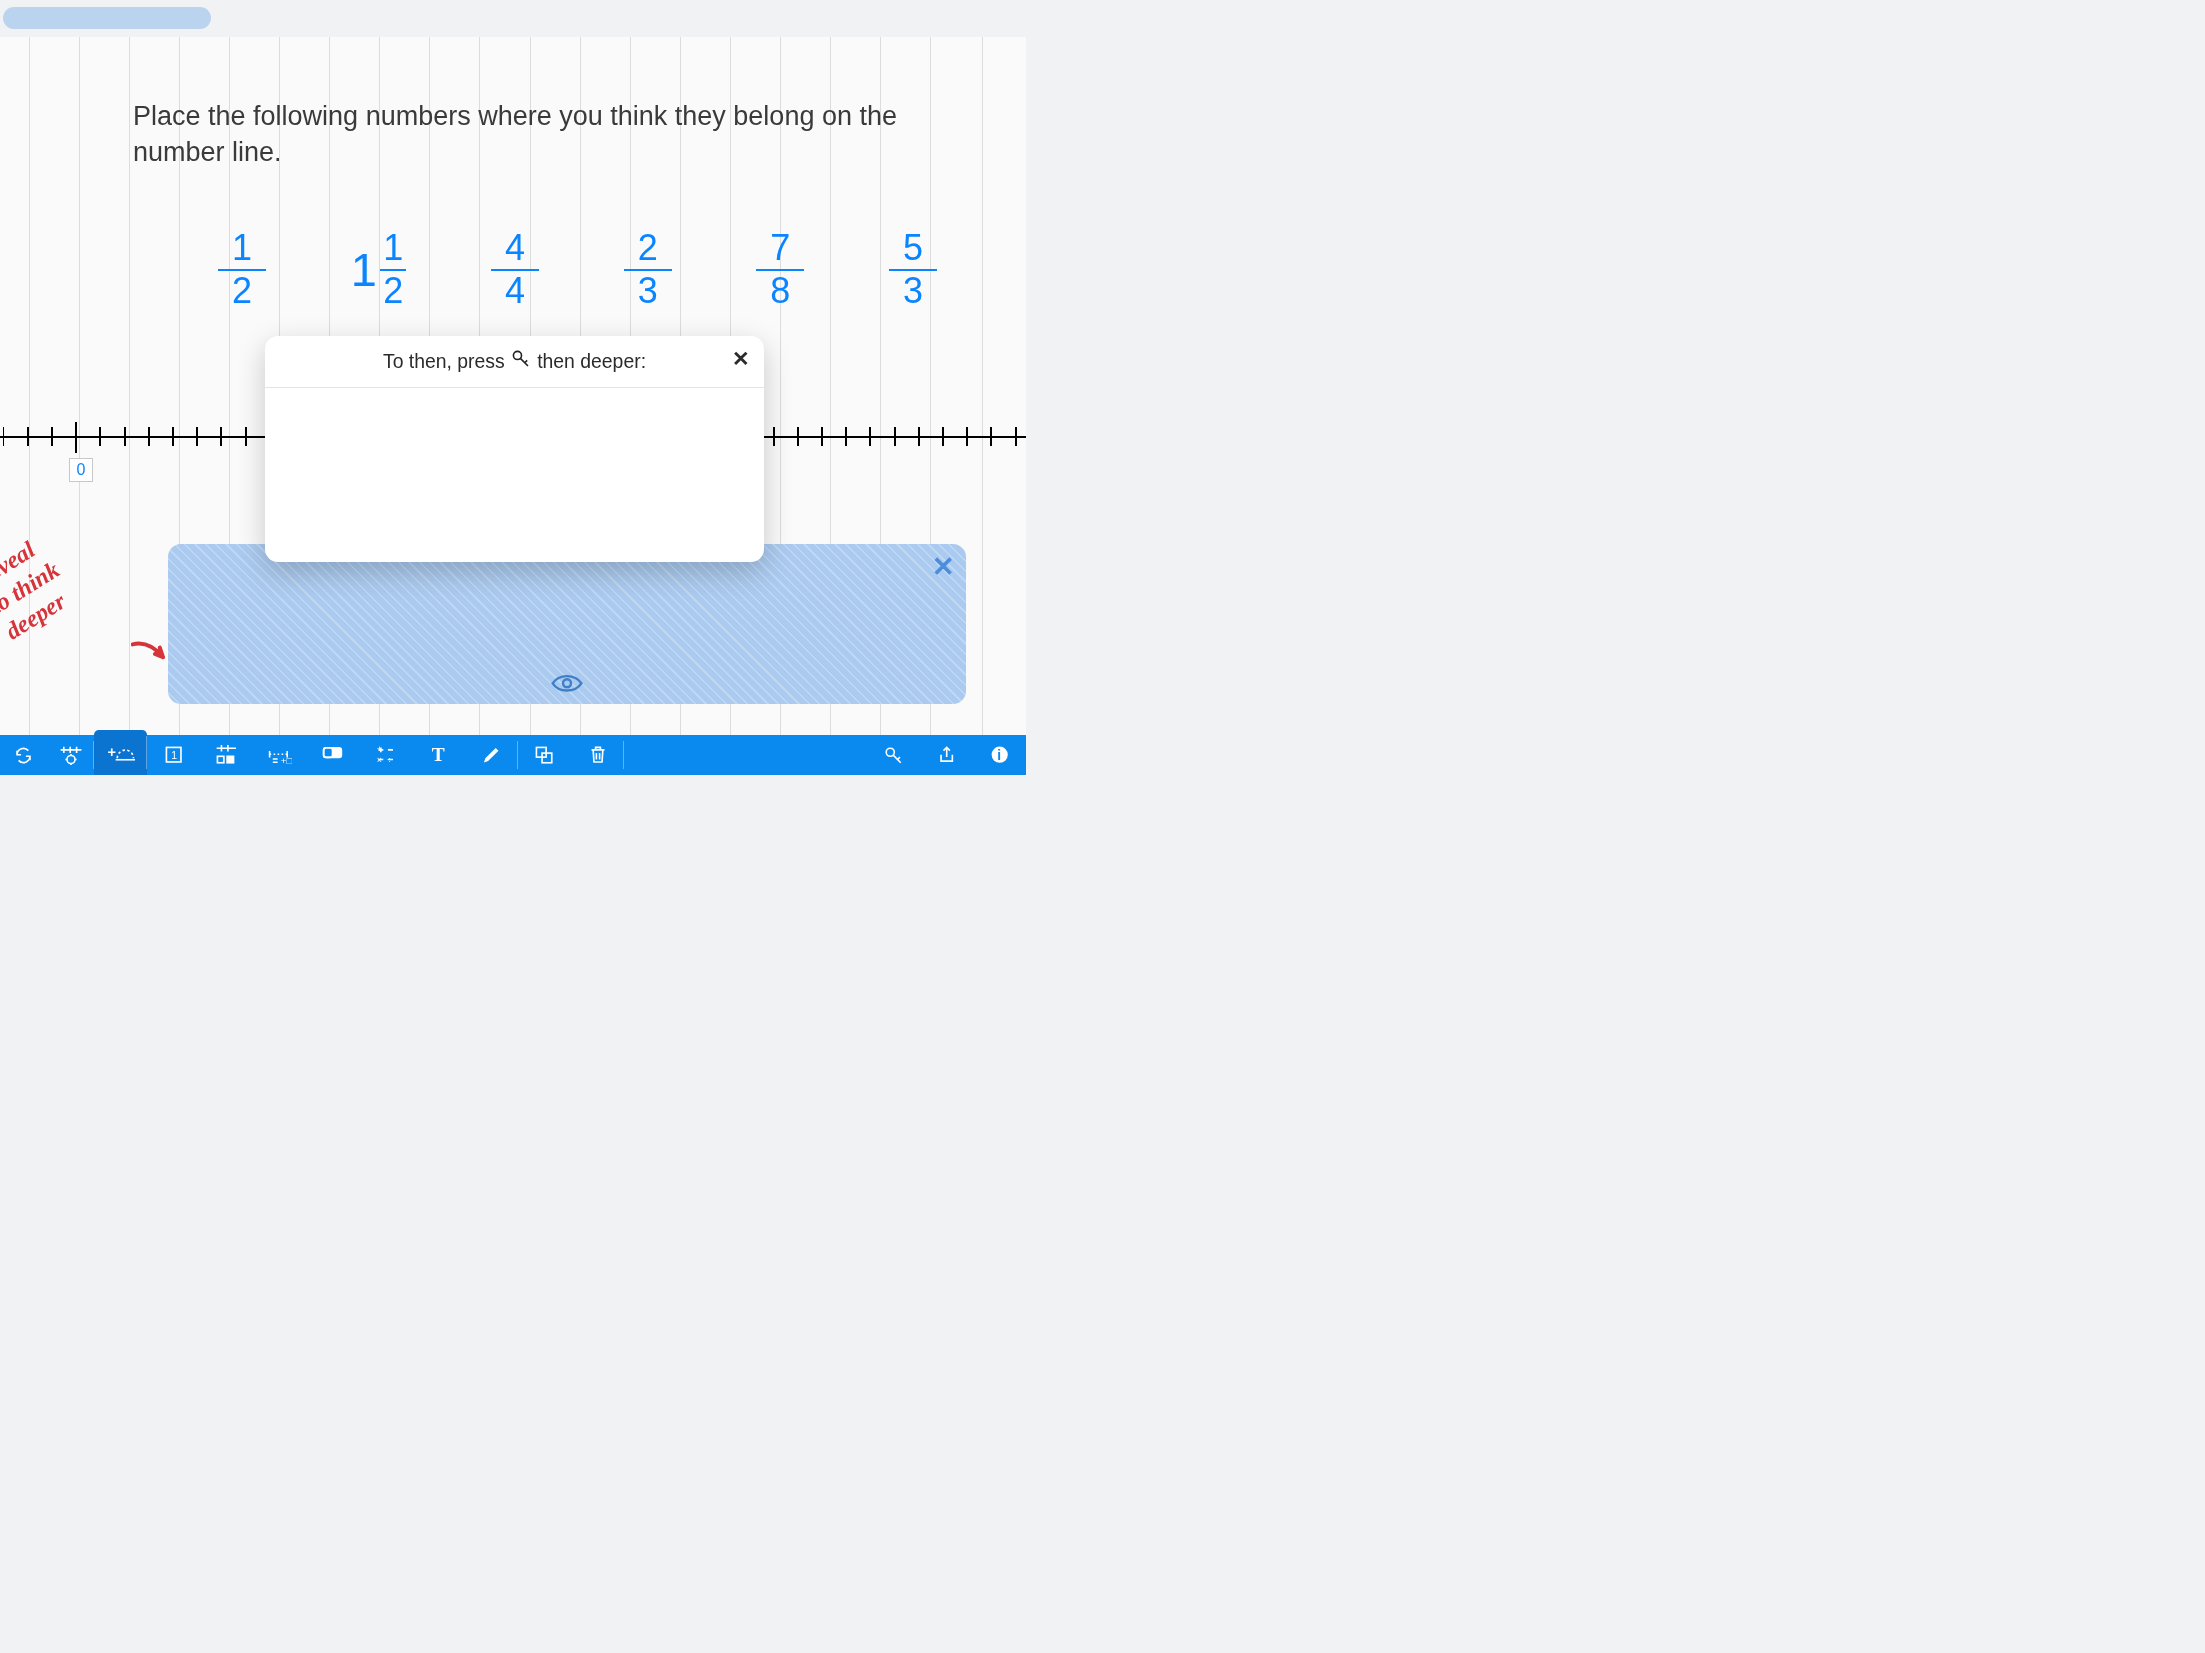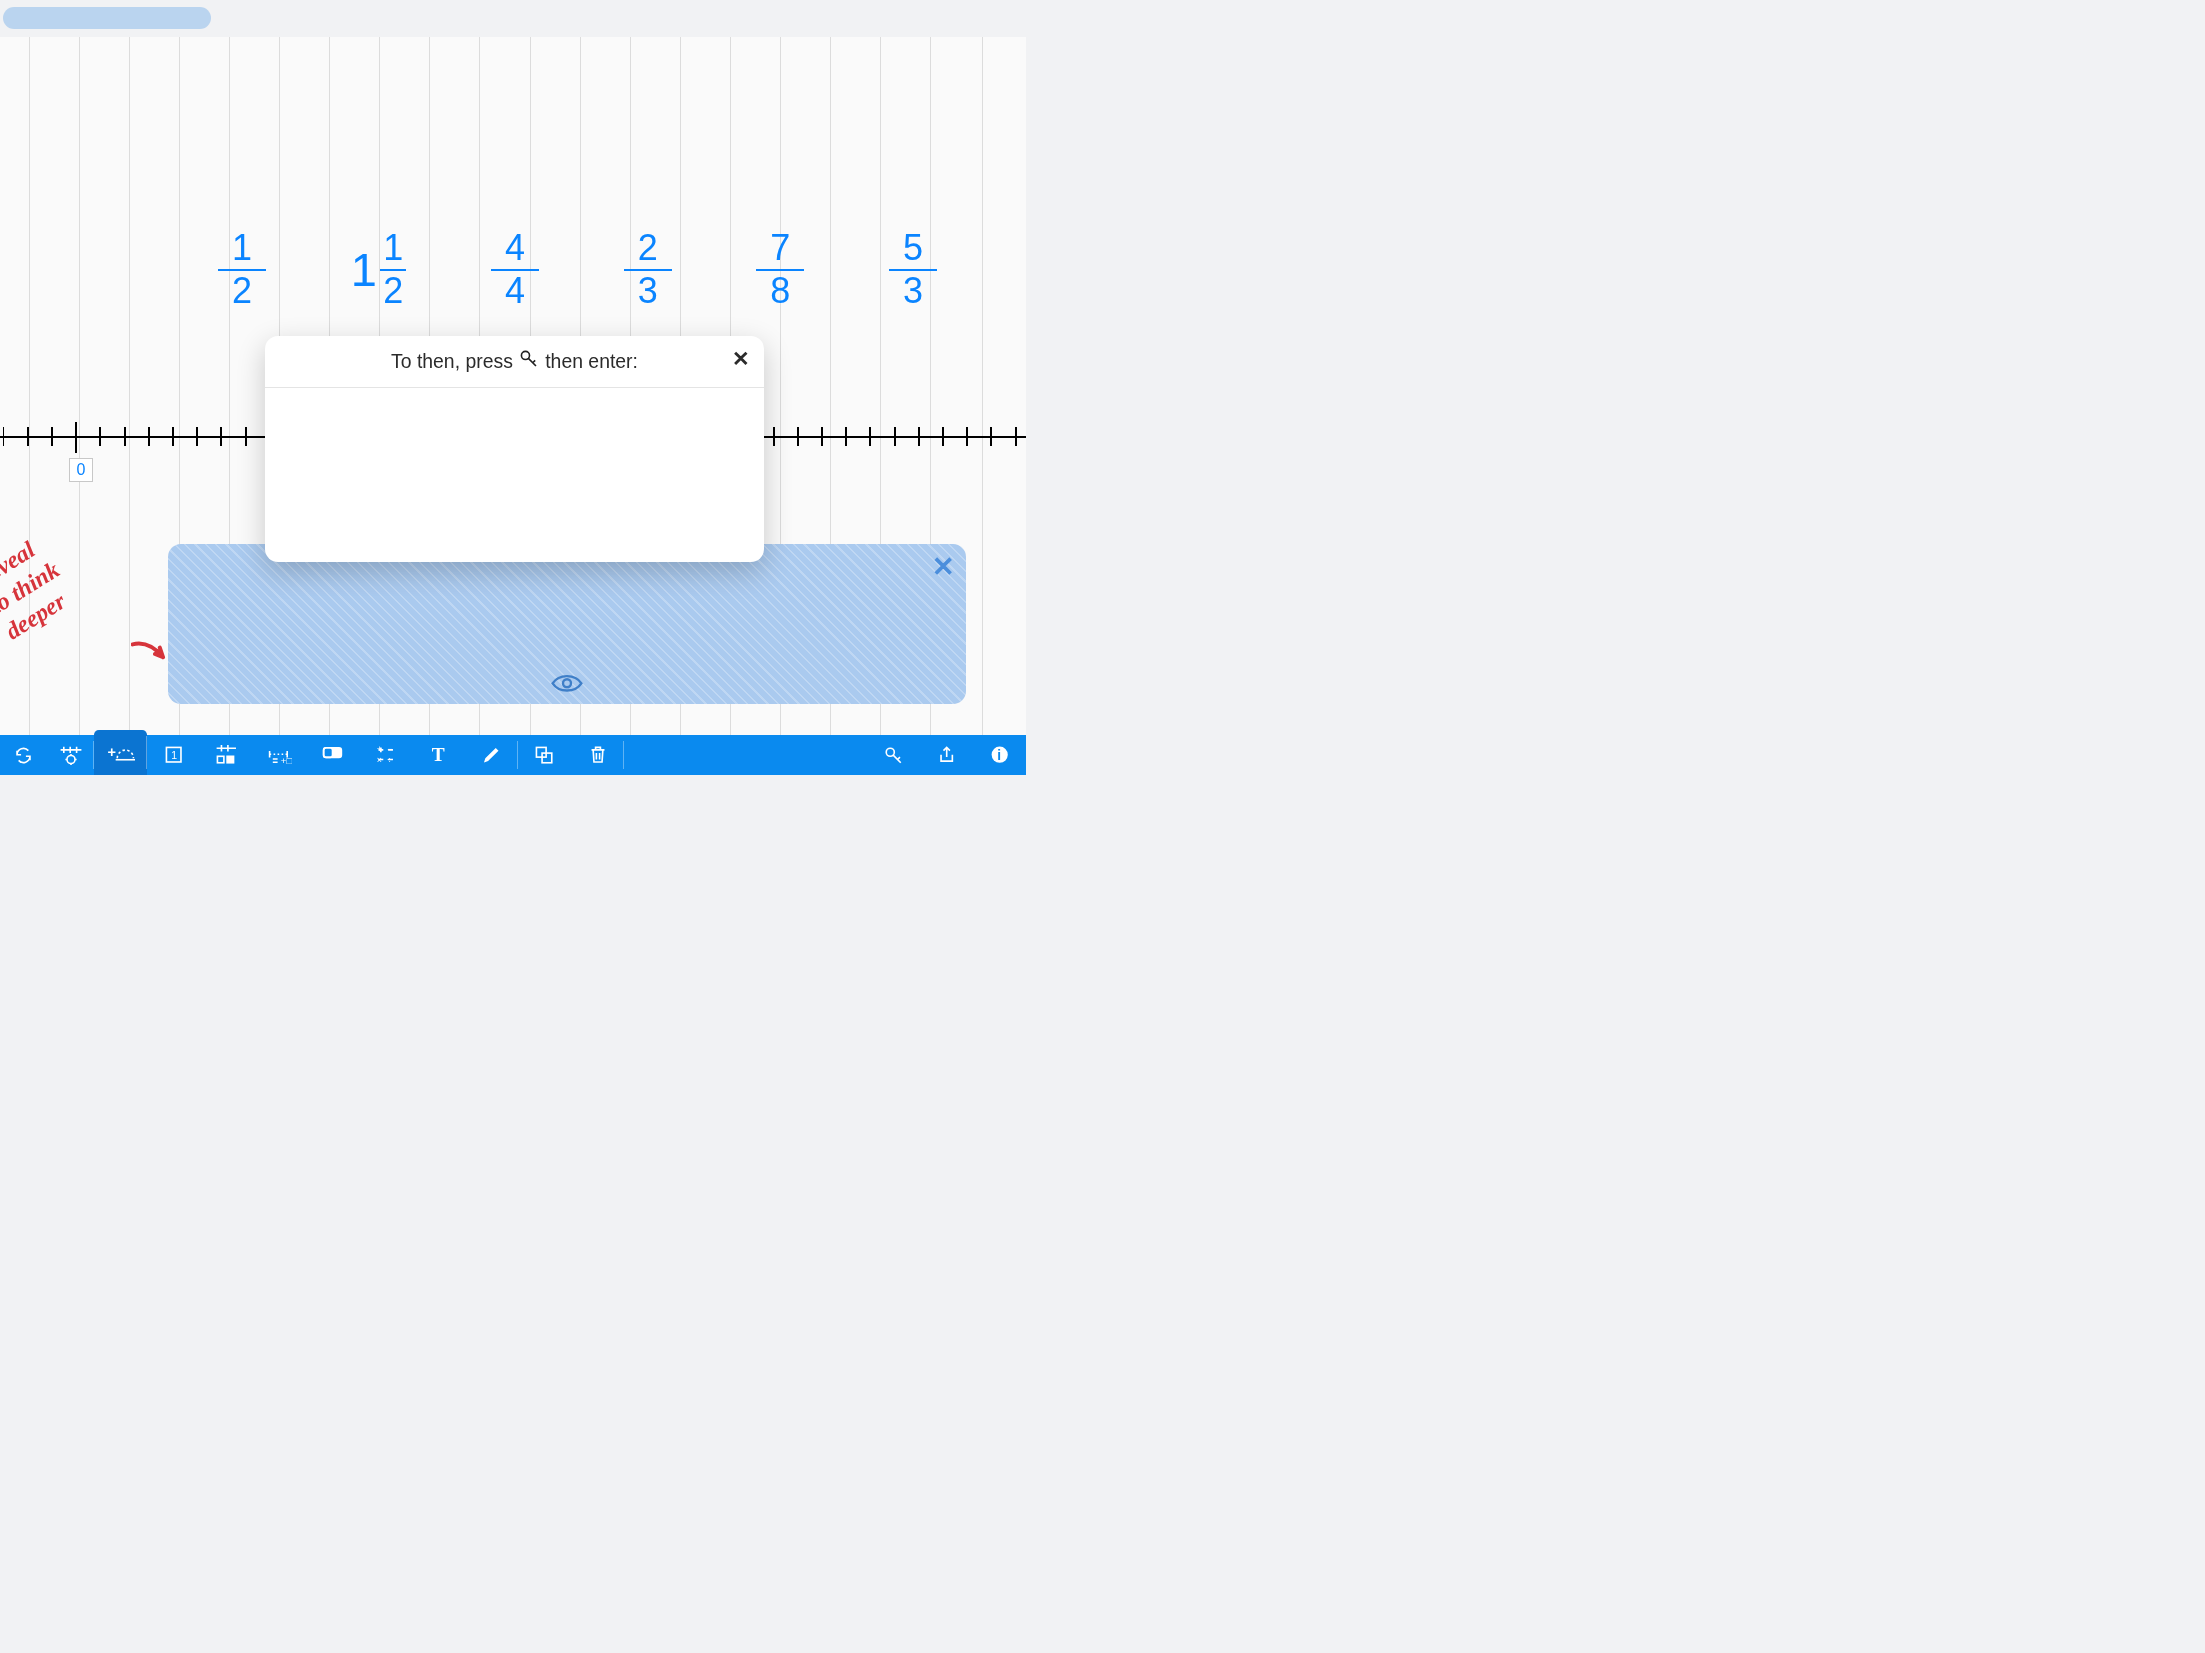--- a/index.html
+++ b/index.html
@@ -96,20 +96,21 @@
     <div class="vline" style="left:630px"></div>
       <div class="vline" style="left:680px"></div>
     <div class="vline" style="left:730px"></div>
       <div class="vline" style="left:780px"></div>
     <div class="vline" style="left:830px"></div>
       <div class="vline" style="left:880px"></div>
     <div class="vline" style="left:930px"></div>
       <div class="vline" style="left:982px"></div>
   </div>
 
+  <div class="prompt">Place the following numbers where you think they belong on the number line.</div>
 
   <div class="fractions">
     <div class="frac">
       <span class="num">1</span>
       <span class="den">2</span>
     </div>
     <div class="frac mixed">
       <span class="whole">1</span>
       <span class="mini">
         <span class="num">1</span>
@@ -191,21 +192,21 @@
 
   <div class="popup">
     <div class="popup-header">
       <span>To then, press</span>
       <span class="key-icon">
         <svg width="19.4" height="19.4" viewBox="0 0 24 24" stroke="#222" fill="none" stroke-width="2">
           <circle cx="8" cy="8" r="5"></circle>
             <path d="M11 11 L21 21 M17 17 L20 14"></path>
         </svg>
       </span>
-      <span>then enter:</span>
+      <span>then deeper:</span>
       <span class="close">✕</span>
     </div>
   </div>
 </div>
 
 <div class="toolbar">
   <div class="tool half">
     <svg width="21" height="21" viewBox="0 0 26 26">
         <path d="M5 12a8 8 0 0 1 14-5M21 14a8 8 0 0 1-14 5M5 7v5h5M21 19v-5h-5"></path>
       </svg>

